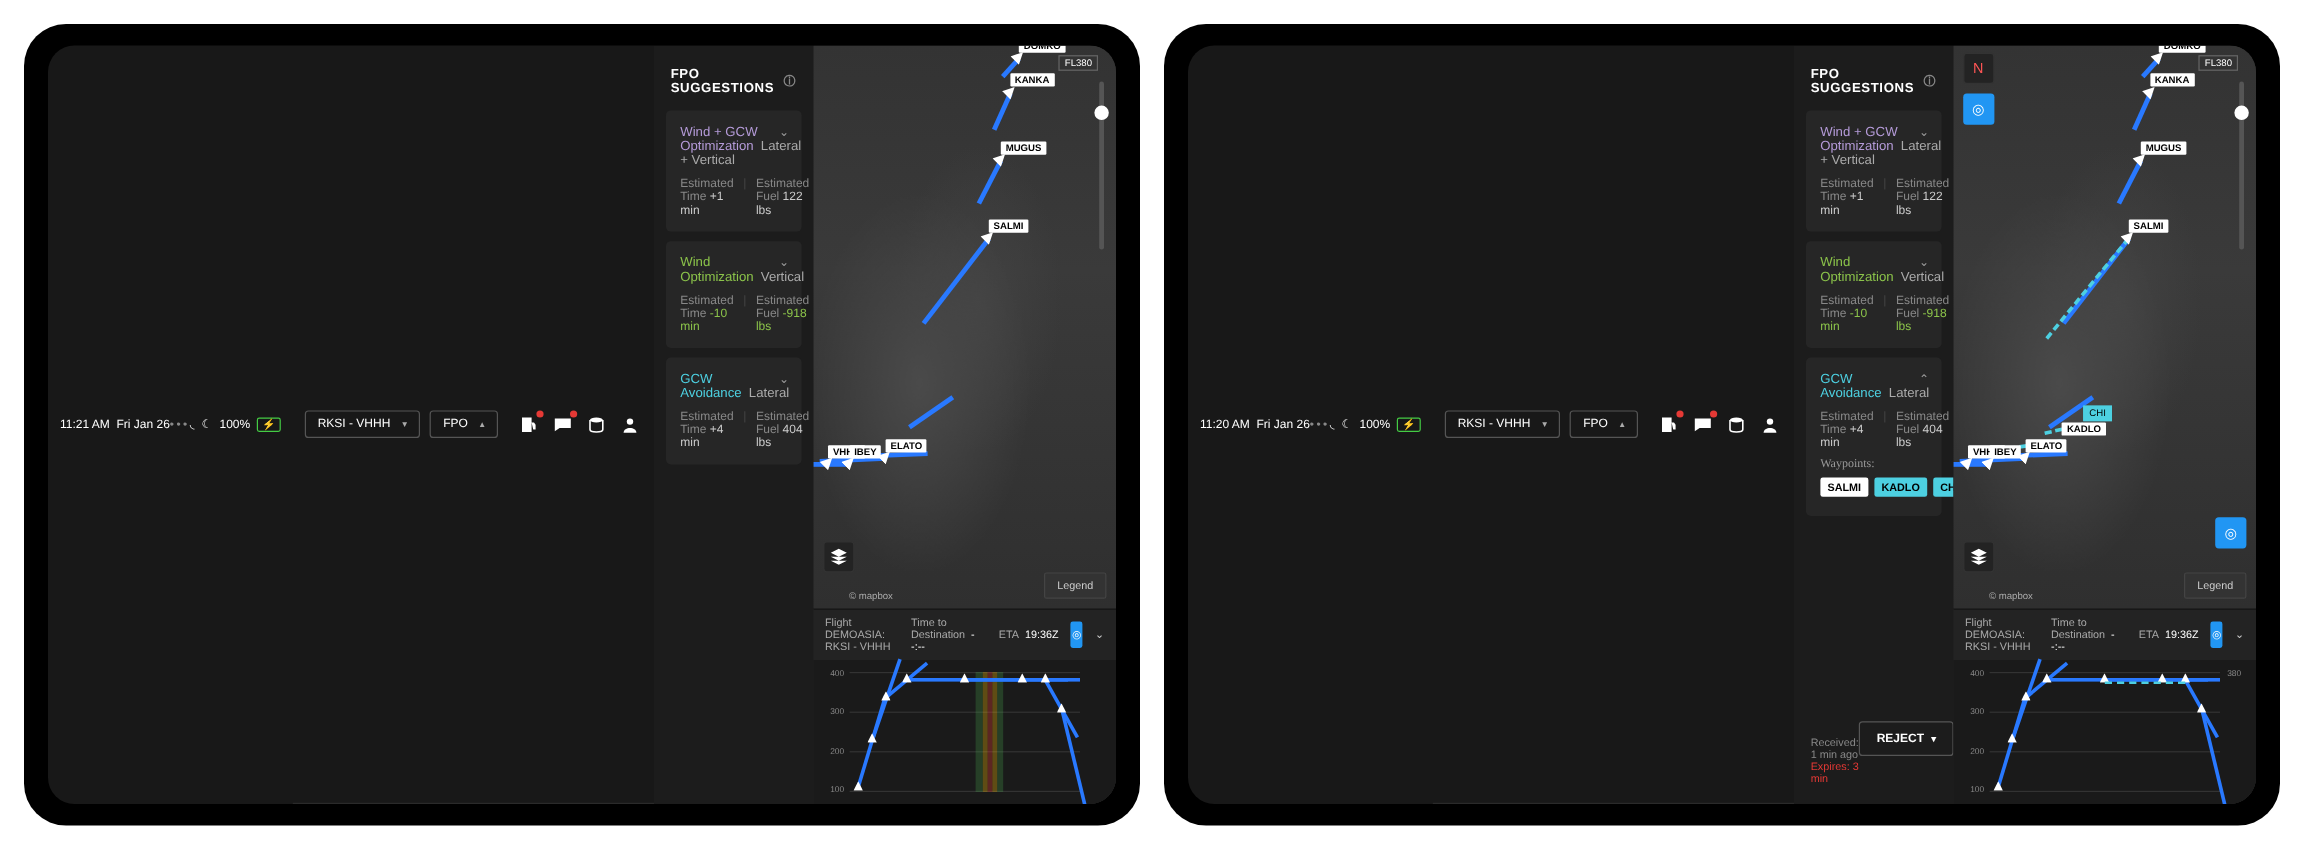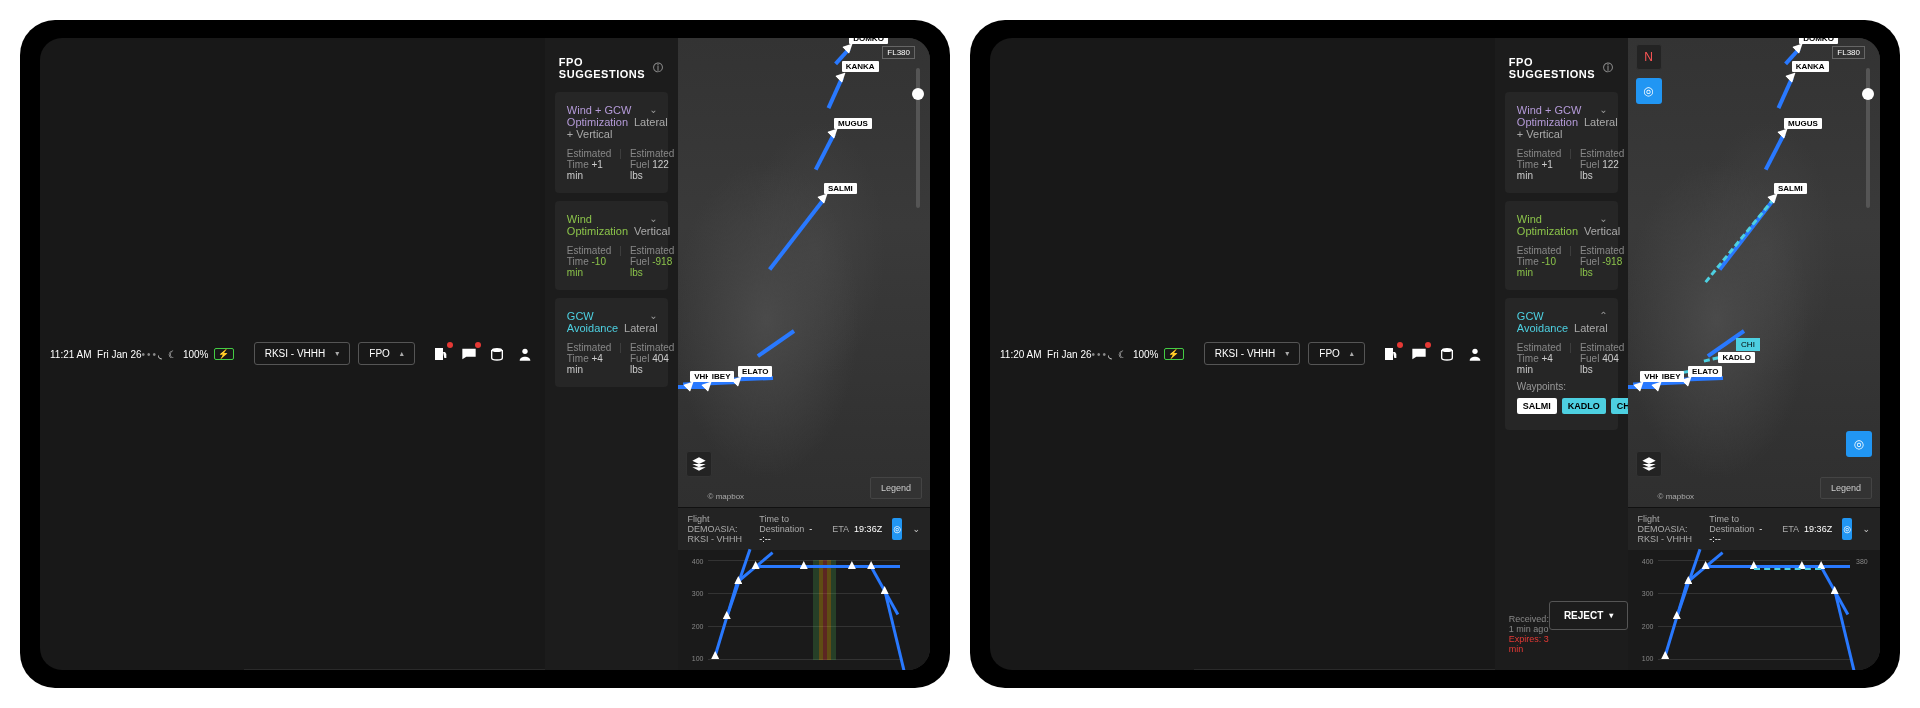--- a/index.html
+++ b/index.html
@@ -24,21 +24,21 @@
 .card-chev { position: absolute; right: 10px; top: 12px; color: #999; font-size: 10px; }
 .card-title { font-size: 11px; margin-bottom: 8px; }
 .card-title .name { color: #b59bd9; }
 .card-title.green .name { color: #8bc34a; }
 .card-title.cyan .name { color: #4dd0e1; }
 .card-title .sub { color: #aaa; margin-left: 6px; }
 .card-meta { font-size: 10px; color: #888; display: flex; gap: 8px; }
 .divider { color: #444; }
 .pos { color: #ccc; }
 .neg { color: #8bc34a; }
-.wp-label { color: #999; font-size: 10px; margin: 6px 0; }
+.wp-label { color: #999; font-size: 10px; margin: 6px 0; font-family: Liberation Serif, serif; }
 .wp-row { display: flex; gap: 5px; margin-bottom: 4px; }
 .wp-chip { font-size: 9px; padding: 3px 6px; border-radius: 2px; font-weight: 600; }
 .wp-orig { background: #fff; color: #000; }
 .wp-new { background: #4dd0e1; color: #000; }
 .action-row { display: flex; align-items: center; justify-content: space-between; padding: 6px 4px; }
 .action-info { font-size: 9px; }
 .received { color: #888; display: block; margin-top: 38px; }
 .expires { color: #e53935; display: block; }
 .btn-row { display: flex; gap: 8px; }
 .btn { padding: 8px 14px; border-radius: 3px; font-size: 10px; font-weight: 600; cursor: pointer; display: flex; align-items: center; gap: 6px; }

